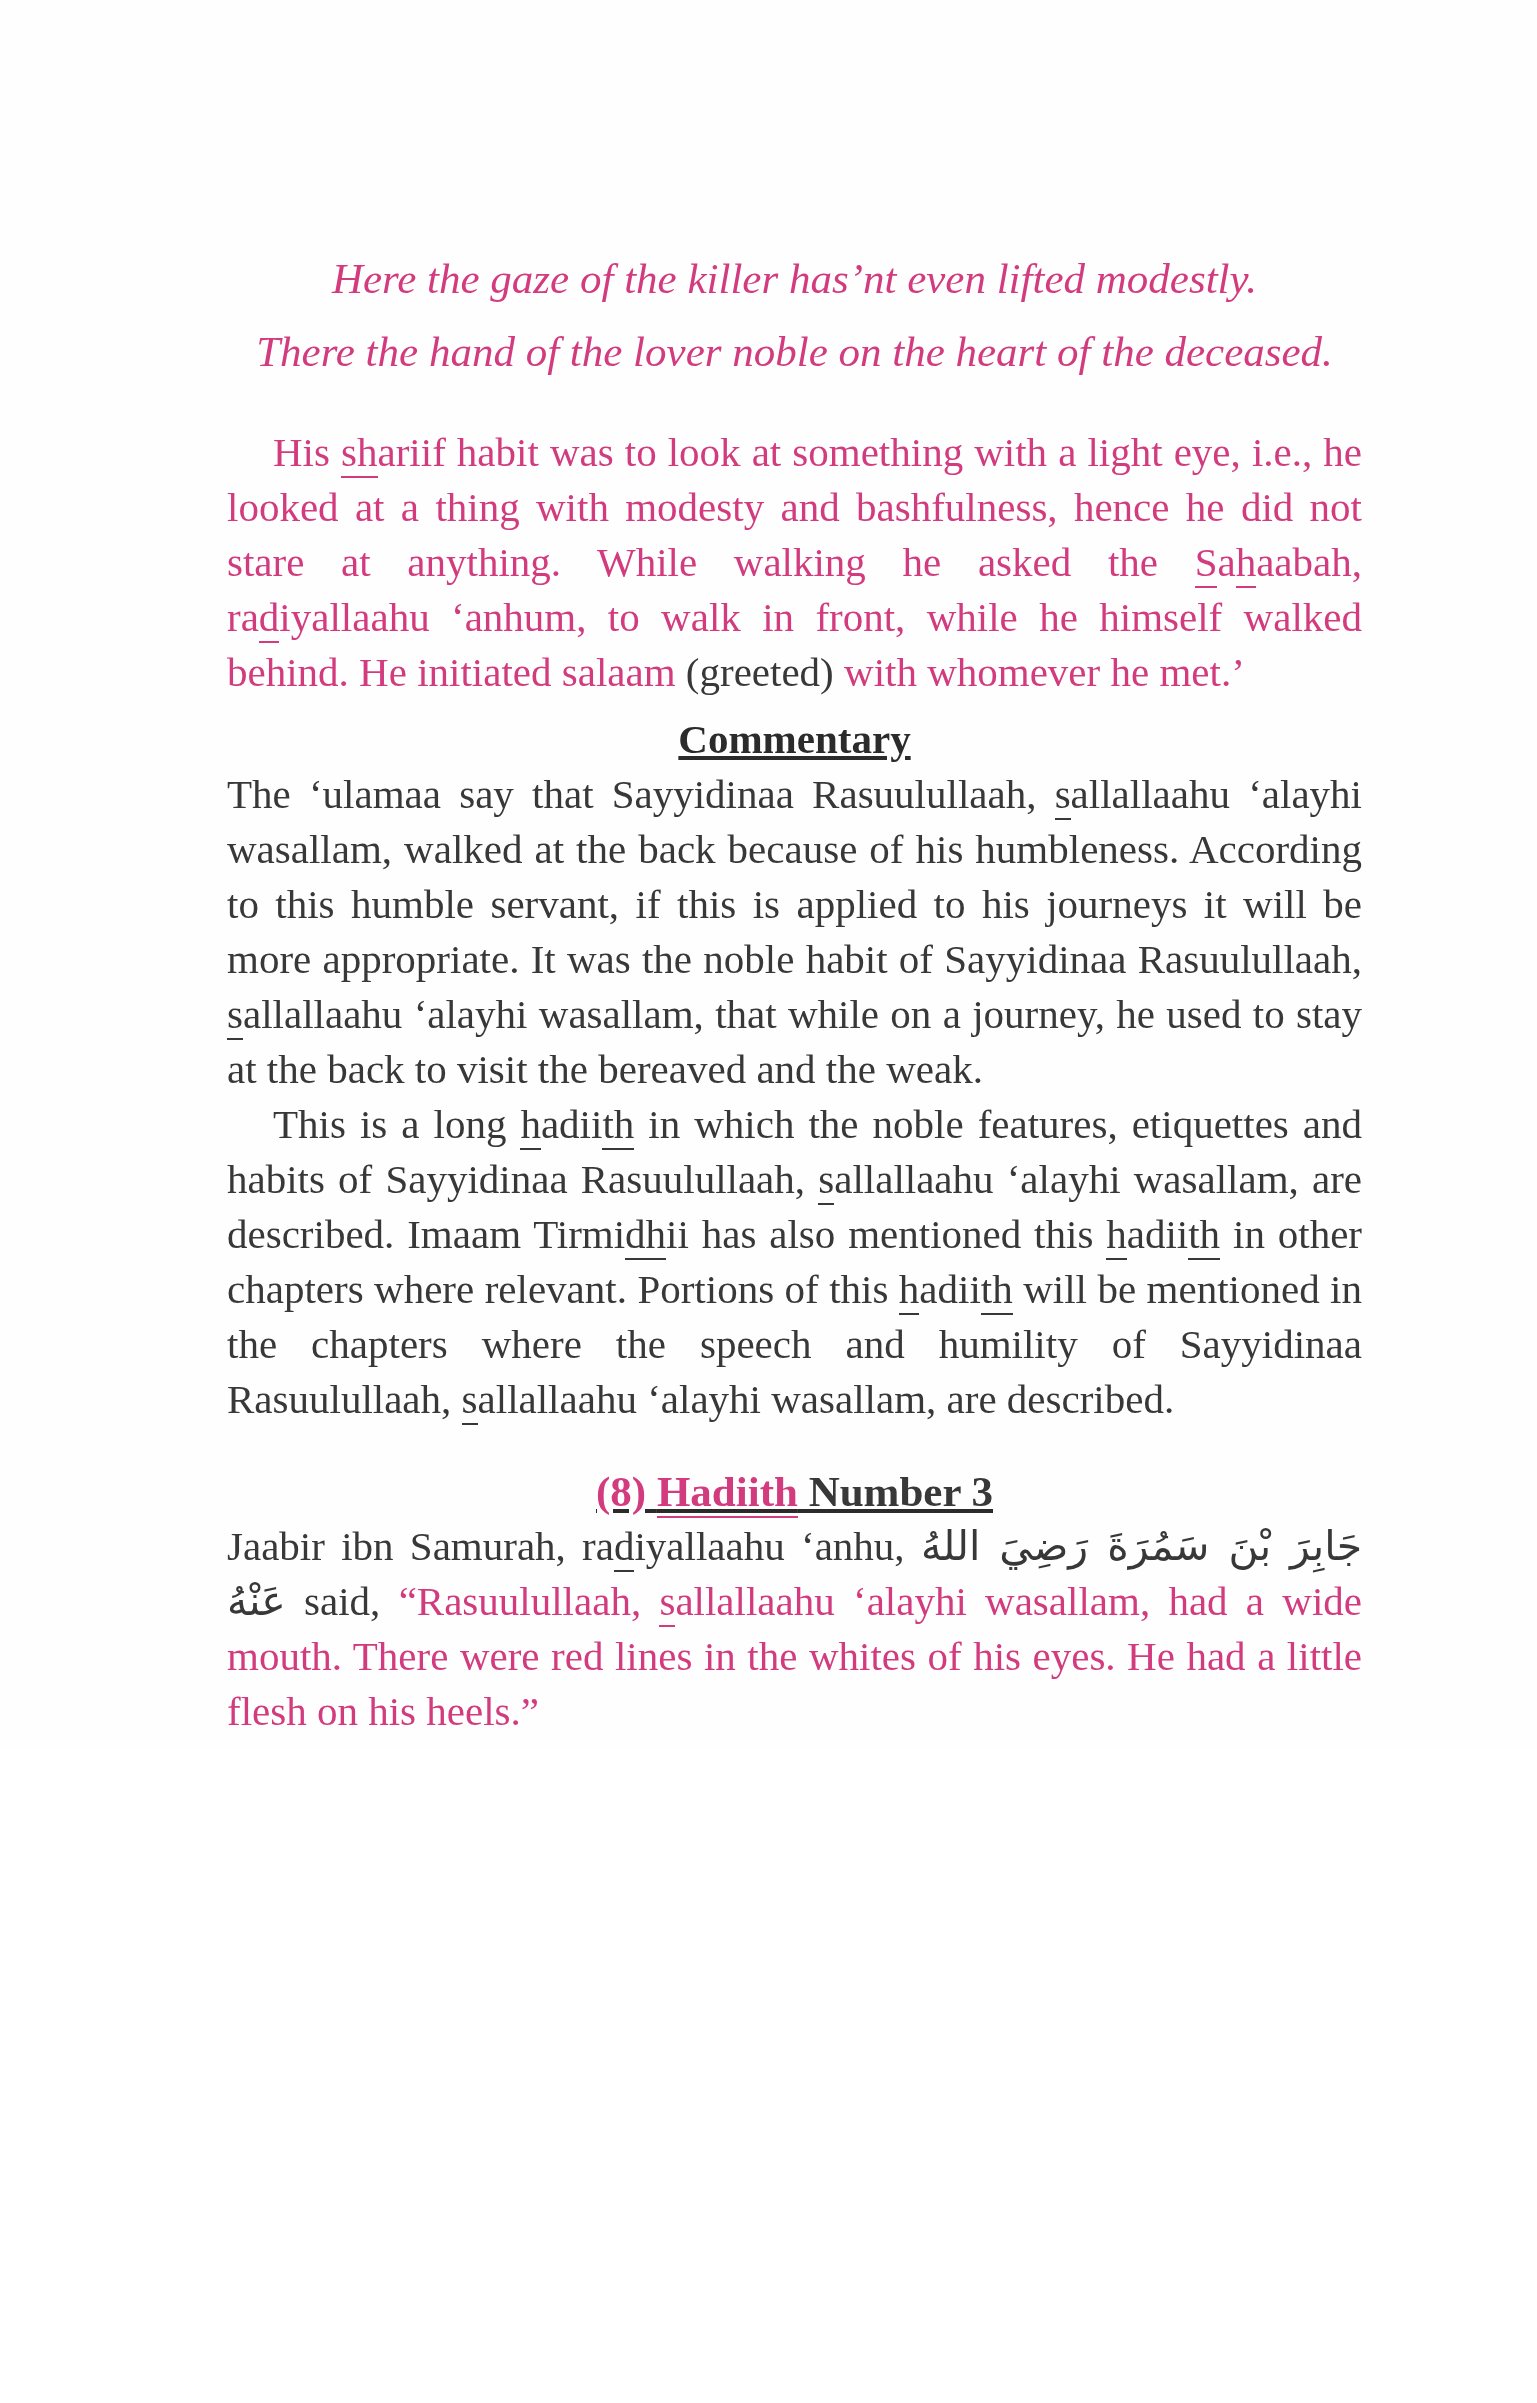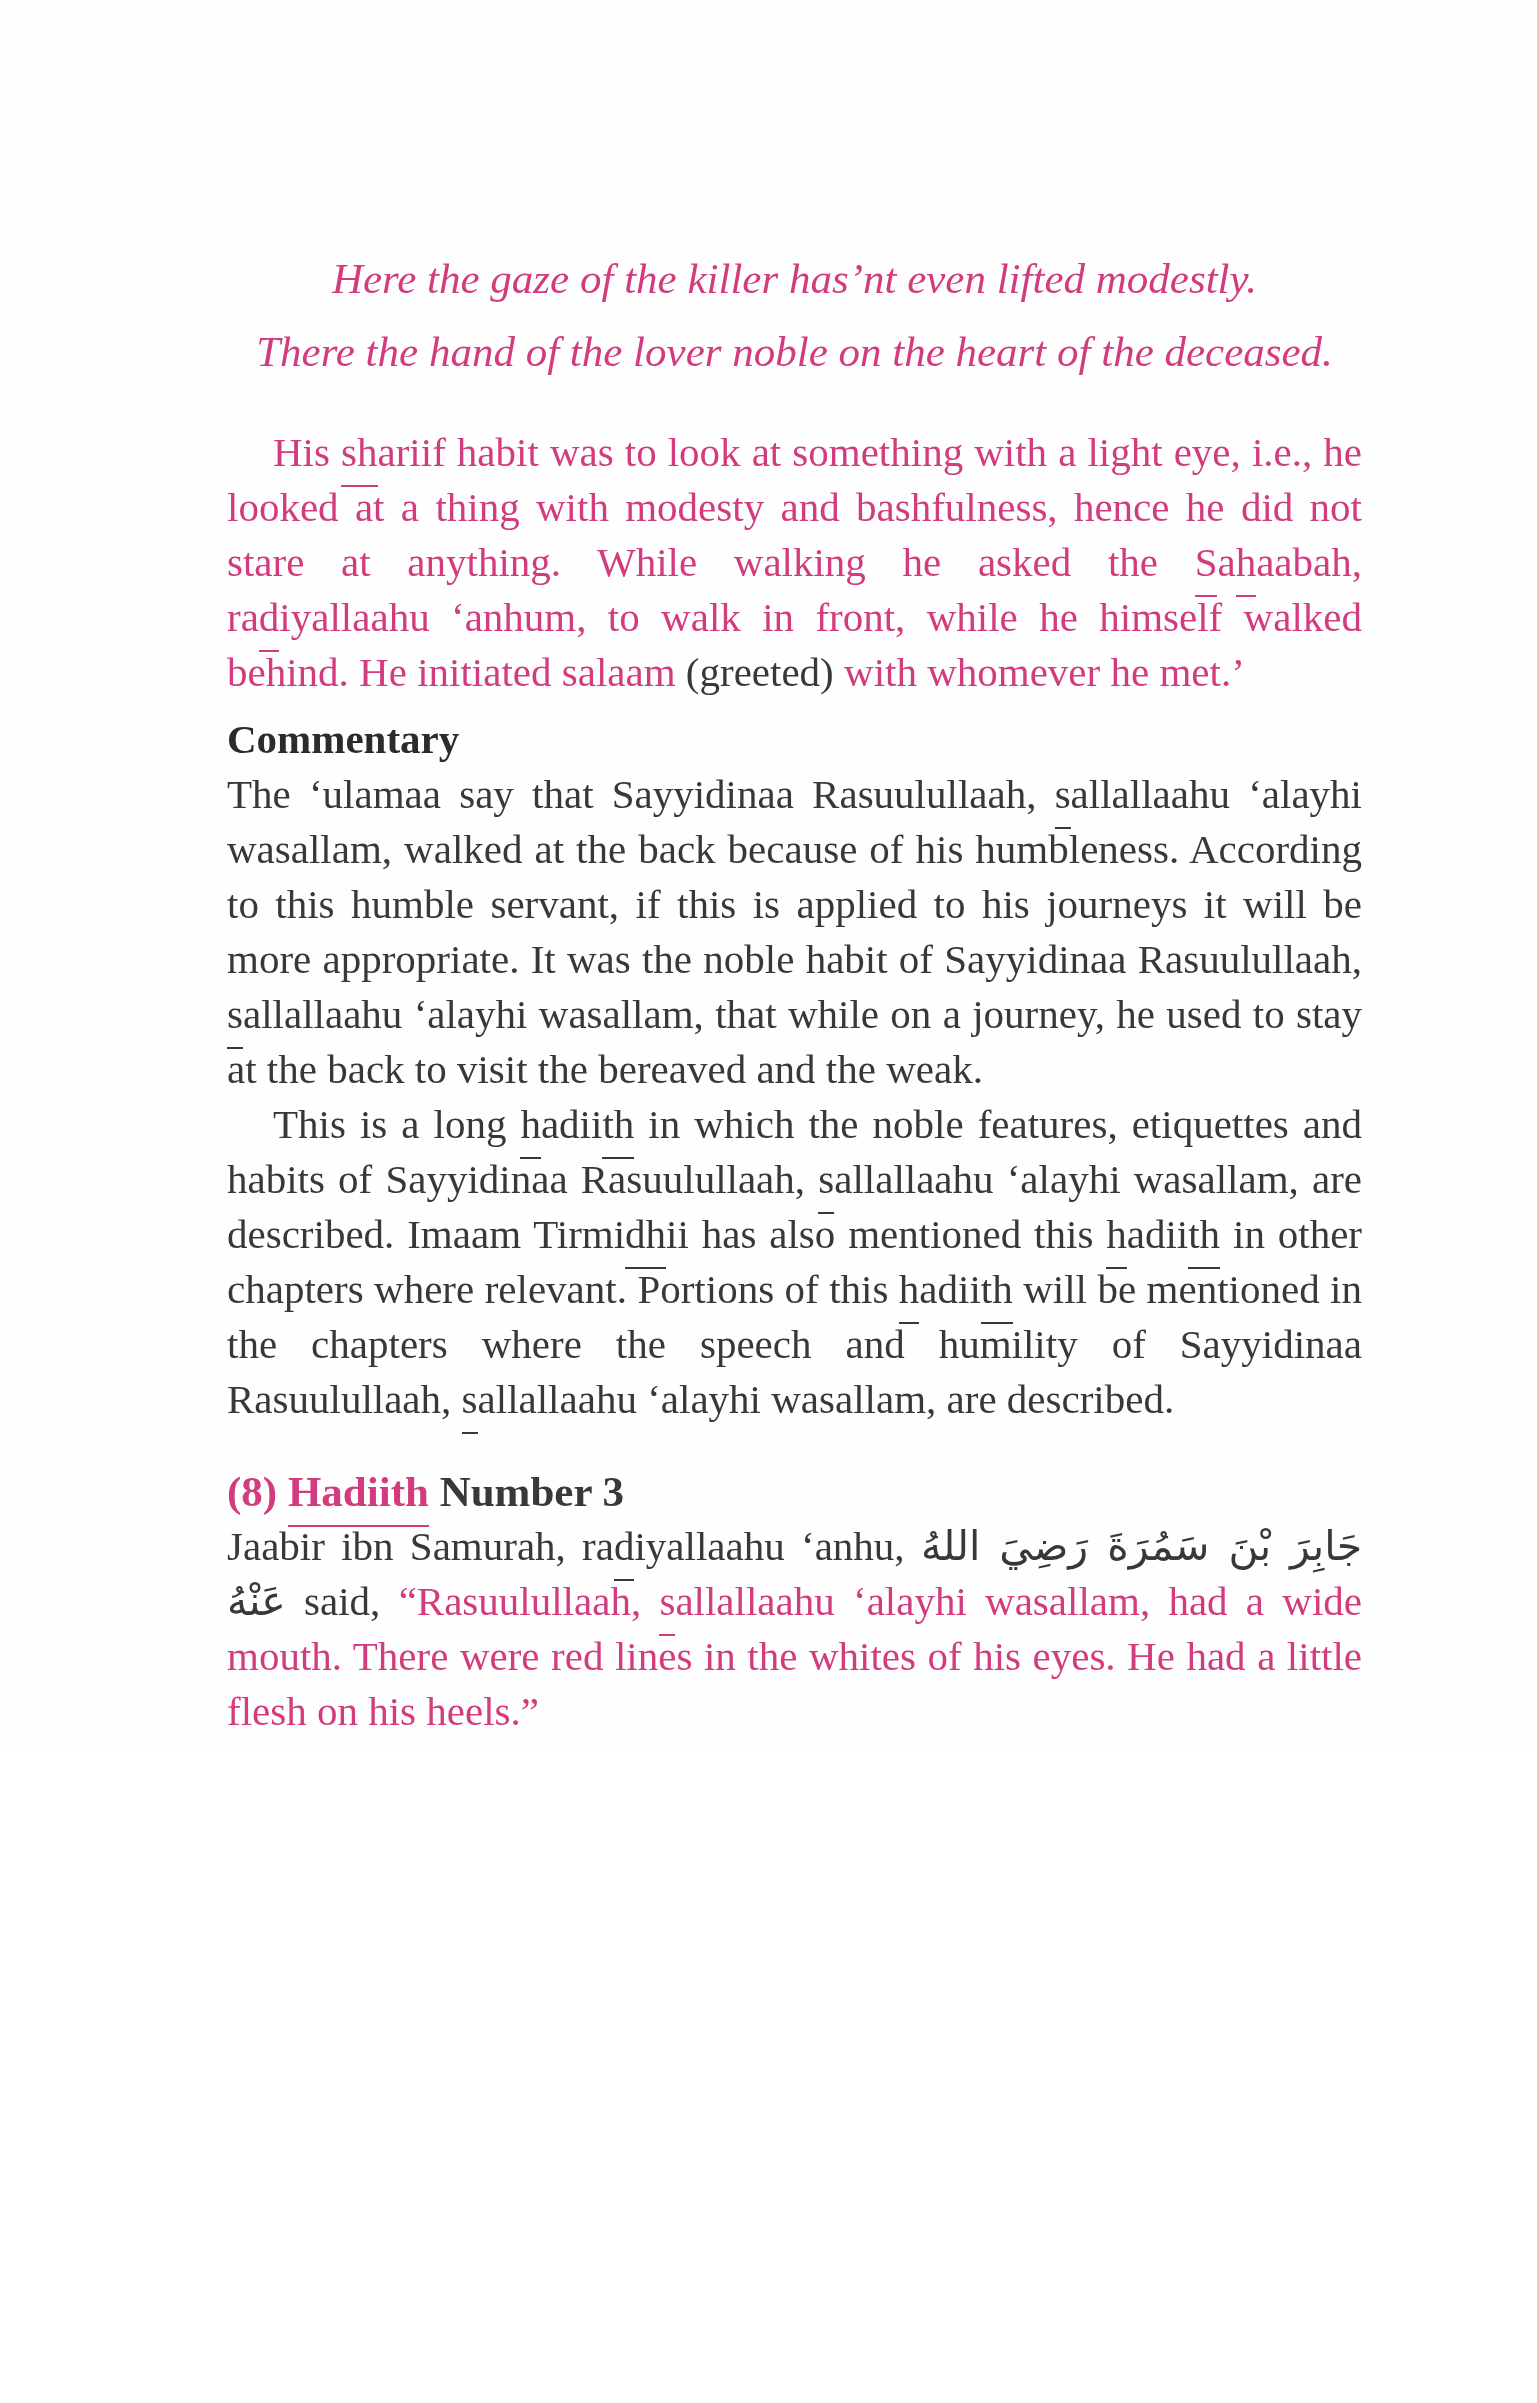--- a/index.html
+++ b/index.html
@@ -37,36 +37,37 @@
   }
   .para.rose-base { color: var(--rose, #d23c7f); }
   .para.ink-base  { color: var(--ink, #383838); }
   .indent { text-indent: 46px; }
   .heading {
     font-size: 41px;
     font-weight: bold;
     line-height: 55px;
     margin: 11.5px 0 0 0;
     color: var(--ink-bold, #2b2b2b);
-    text-align: left;
+    text-align: center;
+    text-decoration: underline;
   }
   .section-gap { margin-top: 37px; }
   .hadith-heading { font-size: 43px; }
   .page-number {
     font-size: 40px;
     line-height: 55px;
     margin-top: 33px;
     color: var(--ink, #383838);
   }
   
   .seg-pink  { color: var(--rose, #d23c7f); }
   .seg-black { color: var(--ink, #383838); }
   .u {
     border-bottom: 2.4px solid currentColor;
-    padding-bottom: 10px;
+    padding-bottom: 1px;
   }
   .arabic {
     font-family: "DejaVu Sans", sans-serif;
     font-size: 41px;
   }
 </style>
 </head>
 <body>
 
 <div class="page" style="background: rgb(254, 254, 254);">

